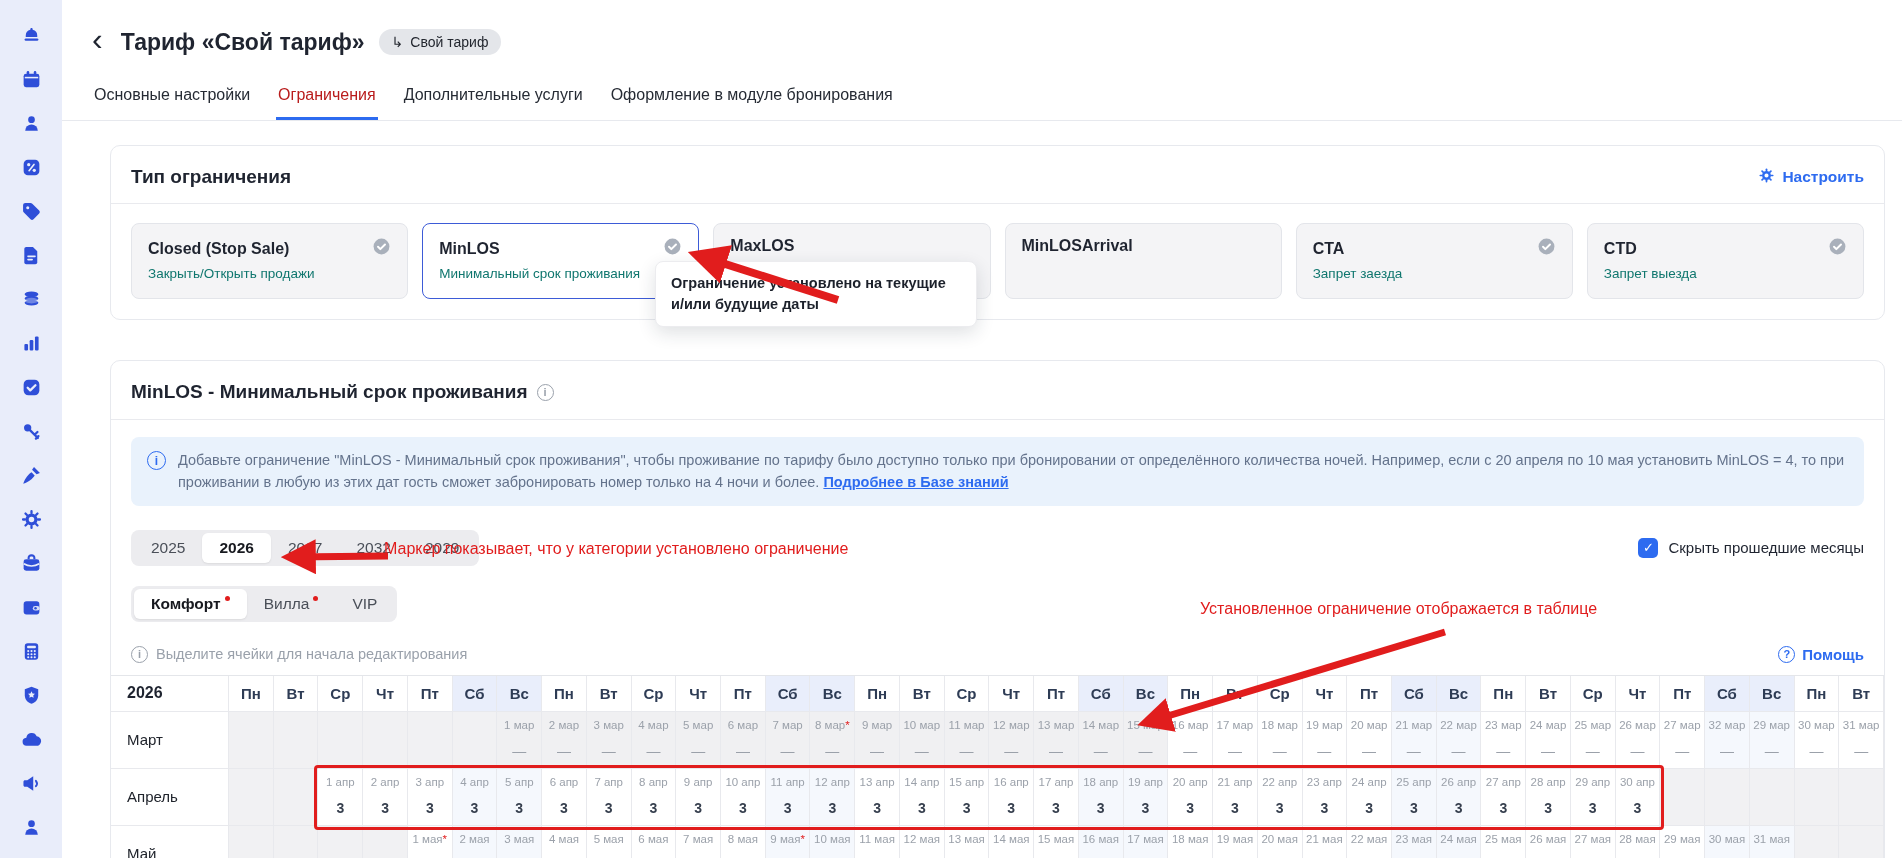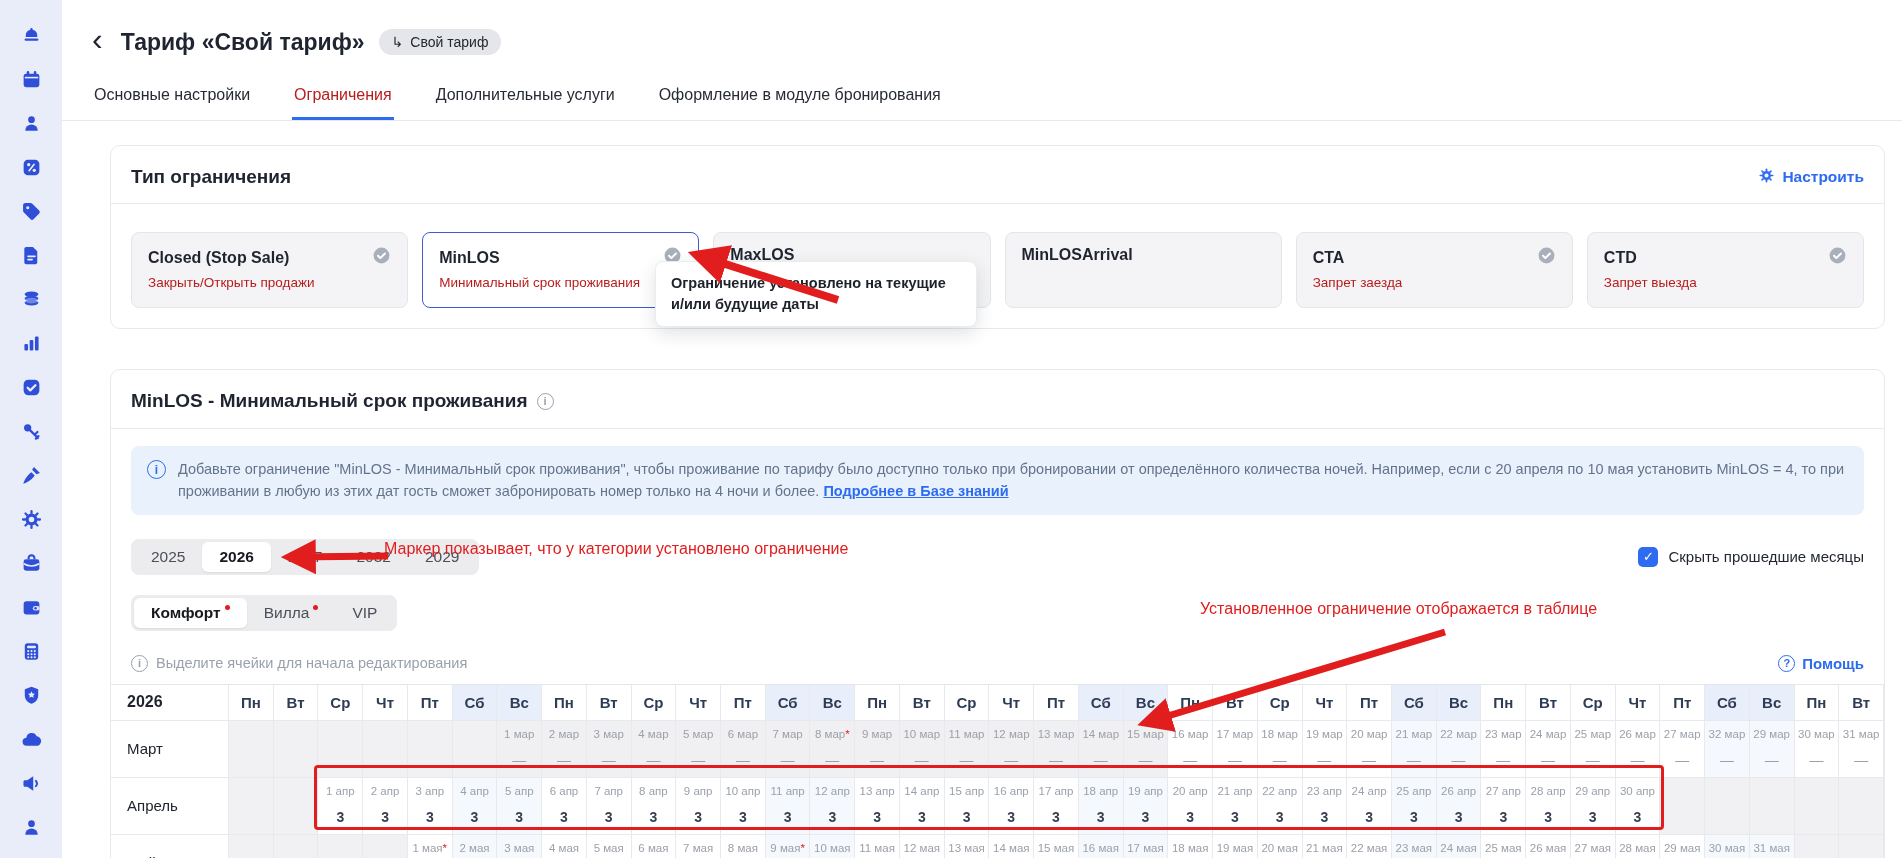--- a/index.html
+++ b/index.html
@@ -14,37 +14,37 @@
   
   .main { margin-left:62px; padding:20px 17px 0 30px; }
   .header-row { display:flex; align-items:center; gap:14px; height:44px; }
   .back-btn { font-size:32px; line-height:30px; color:#1f2430; cursor:pointer; padding:0 4px 6px 0; }
   .page-title { font-size:23px; font-weight:700; color:#1f2430; }
   .badge { background:#e4e6ea; border-radius:15px; padding:5px 13px; font-size:14px; color:#23272f;
     display:inline-flex; gap:7px; align-items:center; }
   .badge .arr { color:#23272f; }
 
   .tabs-wrap { margin:14px -17px 0 -30px; padding:0 17px 0 30px; border-bottom:1px solid #e7e9ee; }
-  .tab-bar { display:flex; gap:40px; }
+  .tab-bar { display:flex; gap:24px; }
   .tab { font-size:16px; color:#262b34; padding:8px 2px 13px; cursor:pointer; border-bottom:3px solid transparent; }
   .tab.active { color:#b91c1c; border-bottom-color:#2d6bf0; }
 
   .card-section { border:1px solid #e7e9ee; border-radius:10px; margin:24px 0 0 18px; padding:20px 20px; background:#fff; }
   .sec-head { display:flex; justify-content:space-between; align-items:center; }
   .sec-title { font-size:19px; font-weight:700; color:#1f2430; display:flex; align-items:center; gap:9px; }
   .configure { color:#2d6bf0; font-size:15.5px; font-weight:600; display:flex; gap:7px; align-items:center; cursor:pointer; }
   .divider { height:1px; background:#e9eaee; margin:15px -20px 0; }
   .sec2 .divider { margin-top:16px; }
 
-  .cards { display:flex; gap:14px; margin-top:28px; }
+  .cards { display:flex; gap:14px; margin-top:19px; }
   .rcard { flex:1 1 0; background:#f4f4f6; border:1px solid #e3e5ea; border-radius:8px; padding:13px 16px; height:76px; cursor:pointer; }
   .rcard.sel { background:#fff; border:1px solid #3d5bd7; }
   .rcard-head { display:flex; justify-content:space-between; align-items:center; }
   .rcard-title { font-size:16px; font-weight:700; color:#1f2430; }
-  .rcard-desc { font-size:13.5px; color:#b91c1c; margin-top:6px; line-height:1.25; }
+  .rcard-desc { font-size:13.5px; color:#0f766e; margin-top:6px; line-height:1.25; }
 
   .info-banner { margin-top:17px; background:#e9f2fc; border-radius:8px; padding:12px 16px; display:flex; gap:12px; align-items:flex-start; }
   .circle-i { flex:0 0 auto; width:19px; height:19px; border:1.6px solid #2d6bf0; color:#2d6bf0; border-radius:50%;
     display:inline-flex; align-items:center; justify-content:center; font-size:12px; font-weight:700; margin-top:2px; }
   .circle-i.gray { border-color:#9aa1ab; color:#9aa1ab; width:17px; height:17px; font-size:11px; margin-top:0; }
   .banner-text { font-size:14.5px; color:#64738c; line-height:1.55; }
   .banner-link { color:#2d6bf0; font-weight:600; text-decoration:underline; cursor:pointer; }
 
   .year-row { display:flex; justify-content:space-between; align-items:center; margin-top:24px; }
   .segmented { display:inline-flex; background:#ececef; border-radius:8px; padding:3px;justify-content:space-between; }

